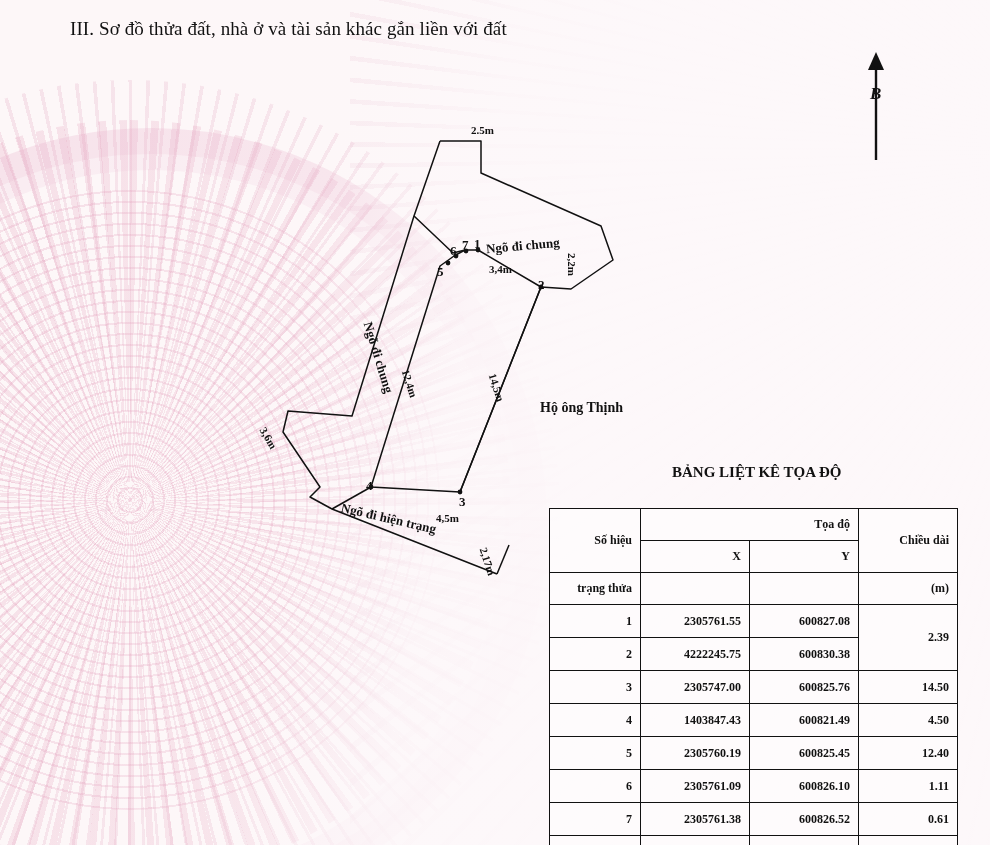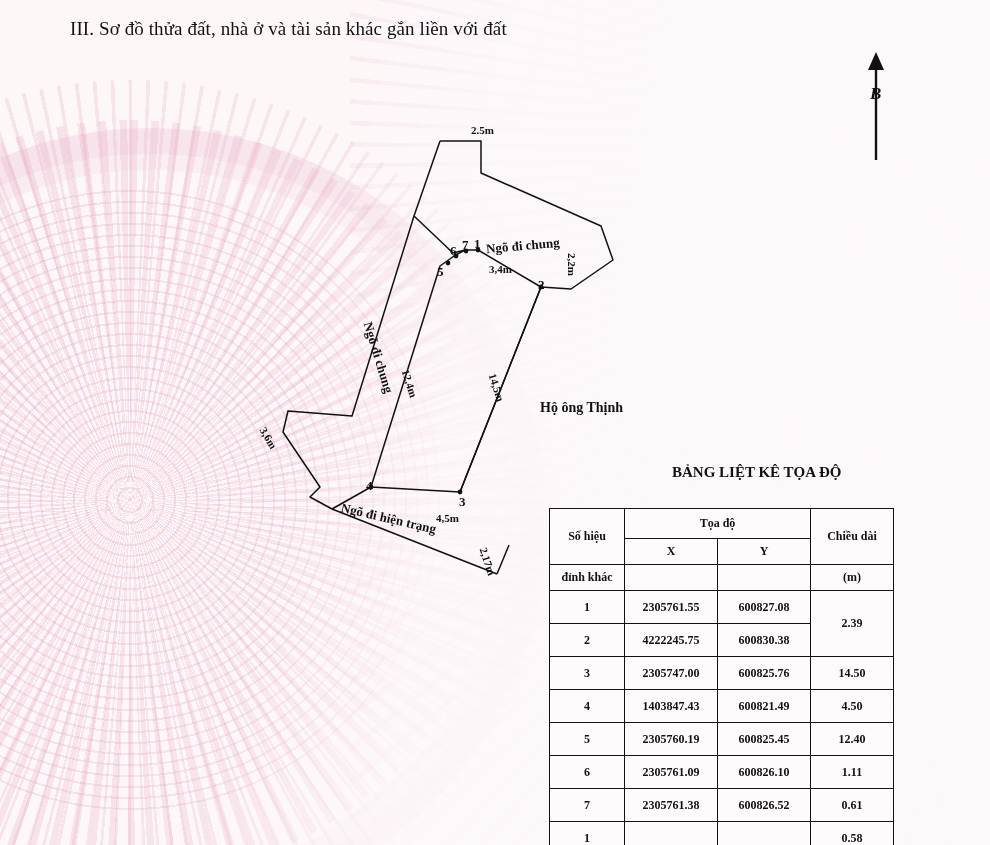--- a/index.html
+++ b/index.html
@@ -71,21 +71,21 @@
   .mlab{position:absolute;font-size:11px;font-weight:bold;white-space:nowrap;}
   .mnum{position:absolute;font-size:13px;font-weight:bold;}
   .mname{position:absolute;font-size:14px;font-weight:bold;white-space:nowrap;text-align:right;}
 
   
   #tbl-title{position:absolute;left:672px;top:464px;font-size:15px;font-weight:bold;}
   table{
     position:absolute;left:549px;top:508px;border-collapse:collapse;
     font-size:12px;font-weight:bold;background:rgba(255,255,255,0.45);
   }
-  td,th{border:1px solid #111;text-align:center;padding:0;font-weight:bold;}
+  td,th{border:1px solid #111;text-align:right;padding:8px;font-weight:bold;}
   .c-id{width:74px;}
   .c-x{width:92px;}
   .c-y{width:92px;}
   .c-len{width:82px;}
   .rowh{height:33px;}
   .hdr1{height:30px;}
   .hdr2{height:26px;}
   .hdr3{height:26px;}
   .lencell{vertical-align:middle;}
 </style>
@@ -168,21 +168,21 @@
     <td class="c-x c-y" colspan="2">Tọa độ</td>
     <td class="c-len" rowspan="2">
       <div>Chiều dài</div>
     </td>
   </tr>
   <tr class="hdr2">
     <td class="c-x">X</td>
     <td class="c-y">Y</td>
   </tr>
   <tr class="hdr3">
-    <td>đỉnh khác</td>
+    <td>trạng thửa</td>
     <td></td>
     <td></td>
     <td>(m)</td>
   </tr>
 
   <tr class="rowh">
     <td>1</td>
     <td>2305761.55</td>
     <td>600827.08</td>
     <td class="lencell" rowspan="2">2.39</td>

